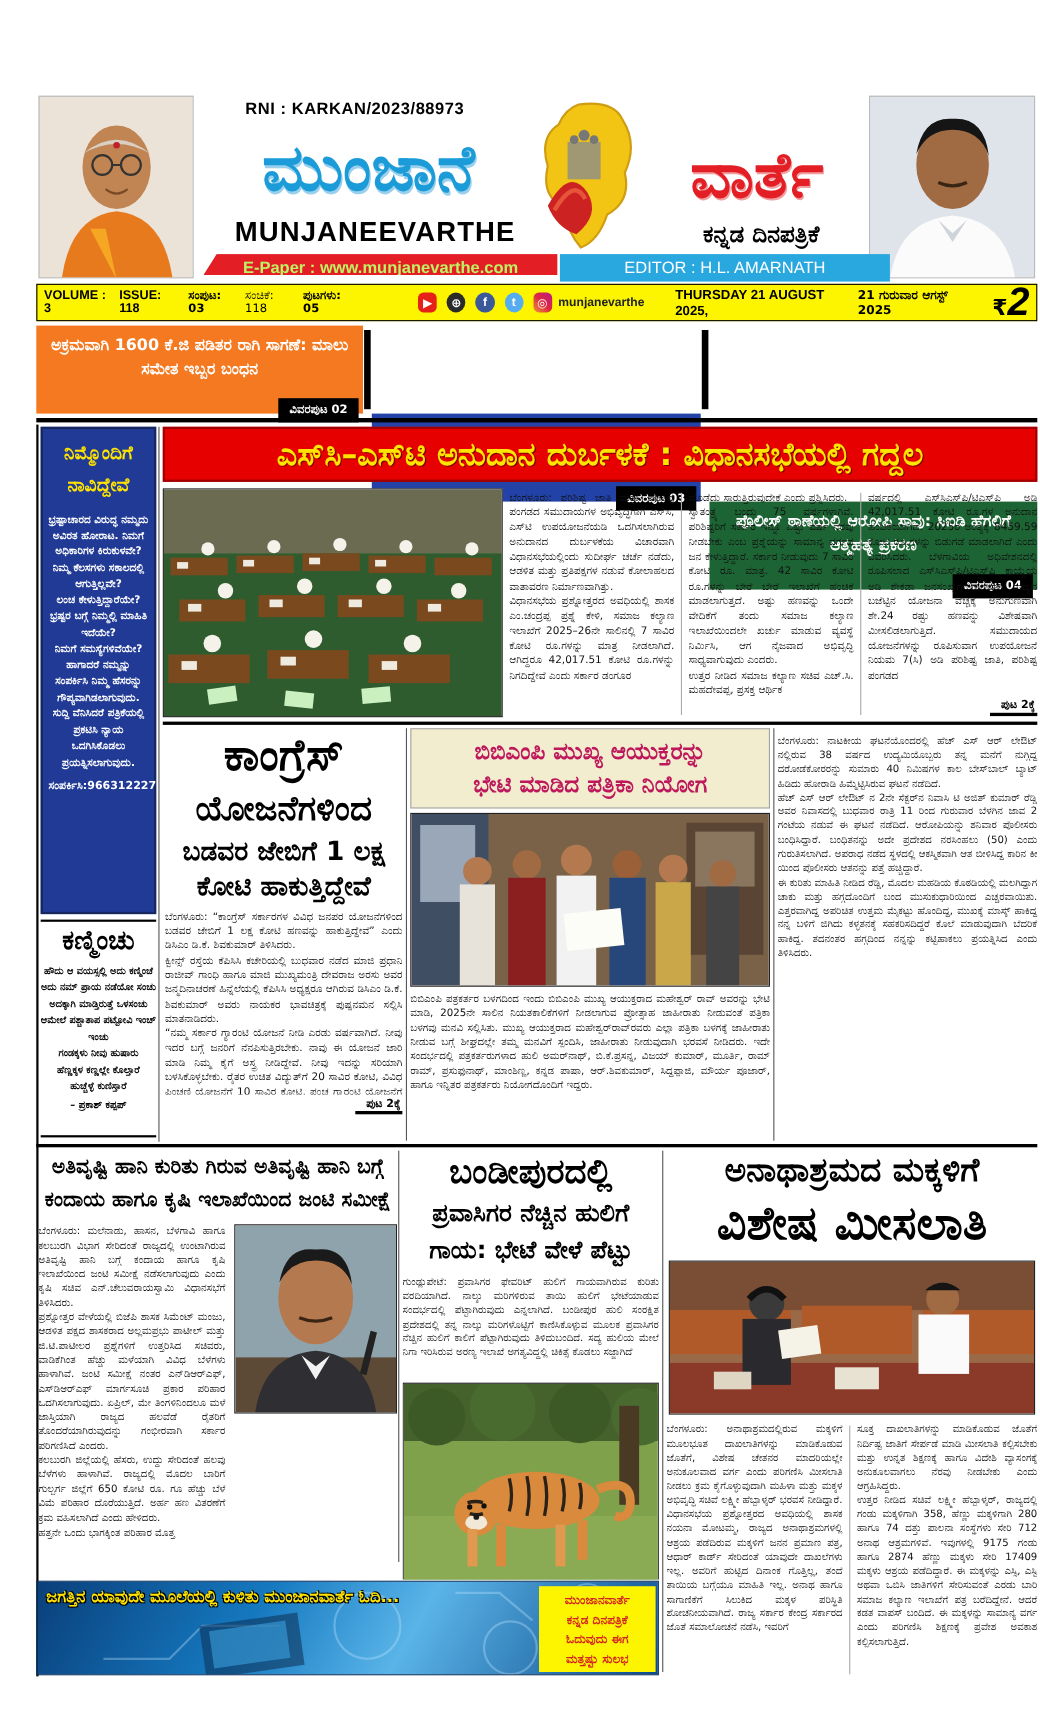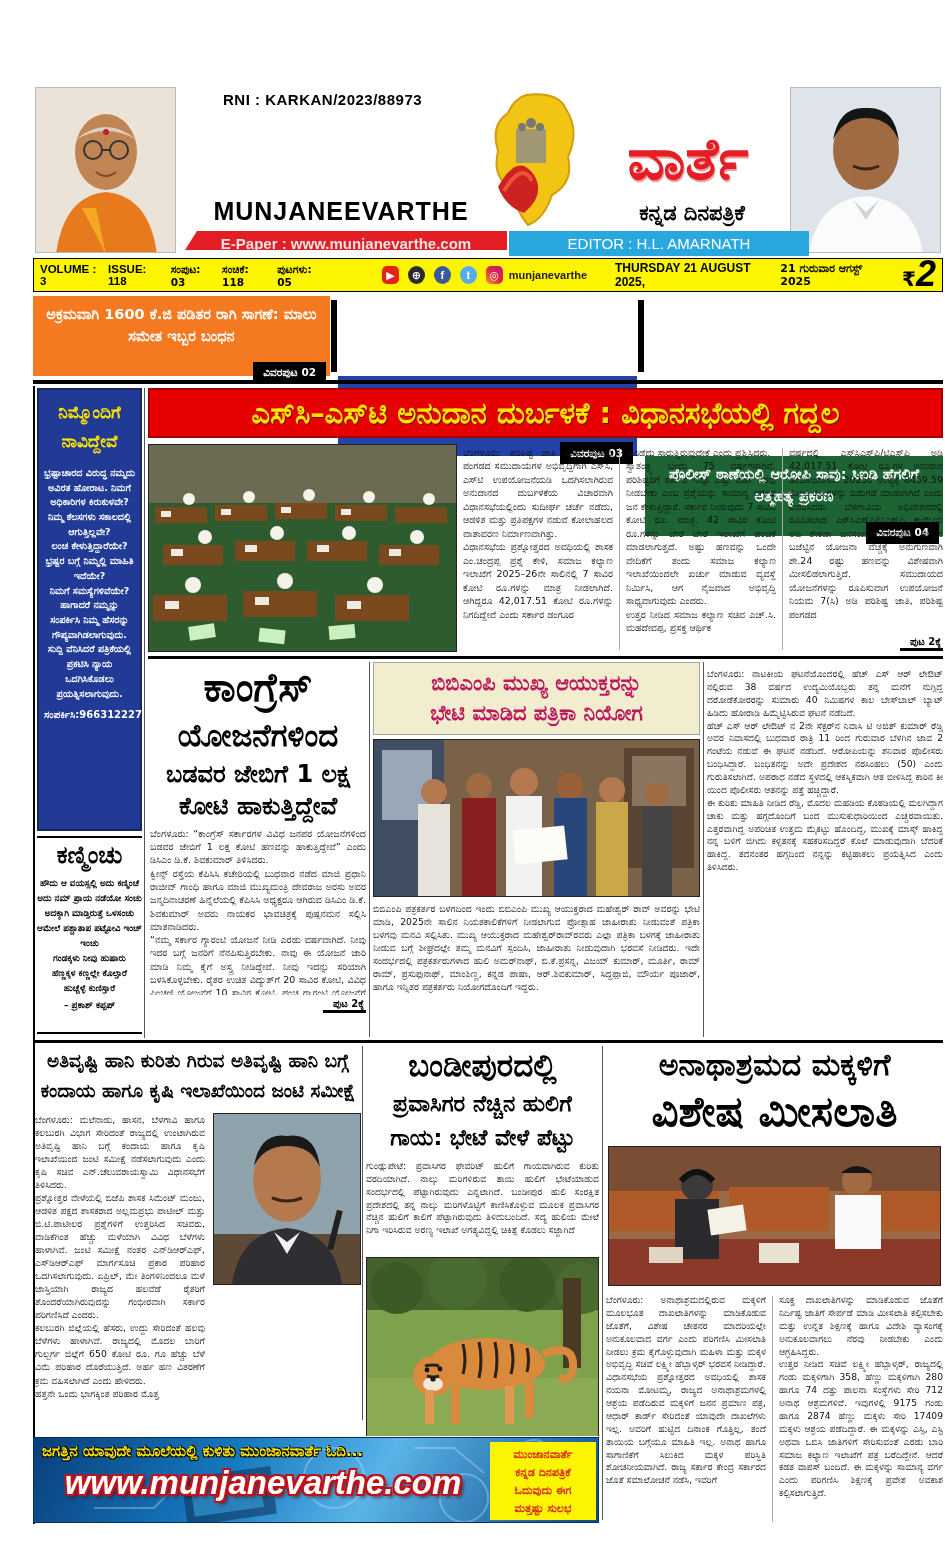--- a/index.html
+++ b/index.html
@@ -46,44 +46,45 @@
         <rect width="151" height="166" fill="#dfe3ea"></rect>
         <path d="M18 166 Q26 112 75 108 Q124 112 132 166 Z" fill="#fbfbfb"></path>
         <path d="M62 112 L75 132 L88 112 L75 124 Z" fill="#cfd3da"></path>
         <ellipse cx="75" cy="62" rx="33" ry="40" fill="#a06a42"></ellipse>
         <path d="M42 52 Q48 18 75 20 Q104 18 108 54 Q100 30 75 30 Q52 30 42 52" fill="#151515"></path>
         <path d="M62 78 Q75 84 88 78" fill="none" stroke="#3a2414" stroke-width="3"></path>
       </svg>
     </div>
 
     <div class="abs" style="left:190px;top:6px;width:260px;font-size:15px;font-weight:bold;letter-spacing:.5px;">RNI : KARKAN/2023/88973</div>
+    <div class="abs kn" style="left:152px;top:18px;width:300px;height:100px;font-size:58px;font-weight:800;color:#1b9cd8;text-shadow:1px 2px 0 #9ad0ec;line-height:100px;text-align:center;">ಮುಂಜಾನೆ</div>
 
     <div class="abs" style="left:455px;top:6px;width:92px;height:138px;">
       <svg width="92" height="138" viewBox="0 0 92 138">
         <path d="M38 4 Q70 0 78 18 Q92 40 80 66 Q86 92 64 104 Q56 128 40 134 Q28 120 22 96 Q4 86 10 60 Q2 34 20 22 Q26 8 38 4 Z" fill="#f2c514" stroke="#cf9d12" stroke-width="2"></path>
         <rect x="28" y="38" width="30" height="34" fill="#8b8b8b" opacity="0.8"></rect>
         <circle cx="34" cy="36" r="4" fill="#777"></circle>
           <circle cx="43" cy="32" r="5" fill="#777"></circle>
           <circle cx="52" cy="36" r="4" fill="#777"></circle>
         <path d="M10 96 Q30 60 46 84 Q58 104 36 122 Q18 116 10 96 Z" fill="#cc2222"></path>
         <path d="M16 100 Q34 70 44 90" fill="none" stroke="#e8543a" stroke-width="4"></path>
       </svg>
     </div>
     <div class="abs kn" style="left:540px;top:28px;width:230px;height:92px;font-size:58px;font-weight:800;color:#e31e25;text-shadow:1px 2px 0 #f0a0a0;line-height:92px;text-align:center;">ವಾರ್ತೆ</div>
     <div class="abs" style="left:158px;top:112px;width:300px;font-size:25px;font-weight:900;letter-spacing:1px;text-align:center;">MUNJANEEVARTHE</div>
     <div class="abs kn" style="left:548px;top:116px;width:222px;font-size:21px;font-weight:800;text-align:center;">ಕನ್ನಡ ದಿನಪತ್ರಿಕೆ</div>
-    <div class="abs" style="left:152px;top:146px;width:322px;height:19px;background:#e31e25;color:#e5e5e5;font-size:15px;font-weight:bold;text-align:center;line-height:25px;clip-path:polygon(12px 0,100% 0,100% 100%,0 100%);">E-Paper : www.munjanevarthe.com</div>
+    <div class="abs" style="left:152px;top:146px;width:322px;height:19px;background:#e31e25;color:#bef264;font-size:15px;font-weight:bold;text-align:center;line-height:25px;clip-path:polygon(12px 0,100% 0,100% 100%,0 100%);">E-Paper : www.munjanevarthe.com</div>
     <div class="abs" style="left:476px;top:146px;width:300px;height:25px;background:#29a8e0;color:#fff;font-size:15px;font-weight:normal;text-align:center;line-height:25px;">EDITOR : H.L. AMARNATH</div>
   </div>
 
   <div class="abs" style="left:33px;top:258px;width:910px;height:34px;background:#fdf500;border:1px solid #000;display:flex;align-items:center;padding:0 6px;gap:6px;">
     <span style="font-size:11.5px;font-weight:bold;">VOLUME : 3</span>
     <span style="font-size:11.5px;font-weight:bold;">ISSUE: 118</span>
     <span class="kn" style="font-size:10.5px;font-weight:bold;">ಸಂಪುಟ: 03</span>
-    <span class="kn" style="font-size:10.5px;font-weight:bold;">ಸಂಚಿಕೆ: 118</span>
+    <span class="kn" style="font-size:10.5px;font-weight:normal;">ಸಂಚಿಕೆ: 118</span>
     <span class="kn" style="font-size:10.5px;font-weight:bold;">ಪುಟಗಳು: 05</span>
     <span style="flex:0 0 40px;"></span>
     <span class="sockn" style="background:#e62117;border-radius:5px;">▶</span>
     <span class="sockn" style="background:#2a2a2a;border-radius:50%;">⊕</span>
     <span class="sockn" style="background:#3b5998;border-radius:50%;">f</span>
     <span class="sockn" style="background:#55acee;border-radius:50%;">t</span>
     <span class="sockn" style="background:linear-gradient(45deg,#f09433,#dc2743,#bc1888);border-radius:5px;">◎</span>
     <span style="font-size:11px;font-weight:bold;color:#222;">munjanevarthe</span>
     <span style="flex:0 0 16px;"></span>
     <span style="font-size:12px;font-weight:bold;">THURSDAY 21 AUGUST 2025,</span>
@@ -360,21 +361,20 @@
         <circle cx="300" cy="40" r="30"></circle>
           <circle cx="430" cy="60" r="24"></circle>
           <circle cx="500" cy="20" r="18"></circle>
         <path d="M60 70 L120 70 L150 40 L220 40"></path>
           <path d="M380 10 L420 10 L450 35"></path>
       </g>
       <rect x="150" y="34" width="90" height="48" fill="#0c2d52" opacity="0.55" transform="rotate(-8 195 58)"></rect>
       <rect x="158" y="40" width="70" height="34" fill="#3aa0dd" opacity="0.6" transform="rotate(-8 193 57)"></rect>
     </svg>
     <div class="abs kn" style="left:8px;top:4px;width:440px;font-size:15px;font-weight:800;color:#ffe400;text-shadow:1px 1px 0 #000,-1px 1px 0 #000,1px -1px 0 #000;">ಜಗತ್ತಿನ ಯಾವುದೇ ಮೂಲೆಯಲ್ಲಿ ಕುಳಿತು ಮುಂಜಾನವಾರ್ತೆ ಓದಿ...</div>
-    <div class="abs" style="left:4px;top:26px;width:450px;font-size:33px;font-weight:900;font-style:italic;color:#fff;text-align:center;text-shadow:2px 2px 0 #c0121a,-2px -2px 0 #c0121a,2px -2px 0 #c0121a,-2px 2px 0 #c0121a,3px 3px 4px #600;">www.munjanevarthe.com</div>
     <div class="abs hl kn" style="left:456px;top:4px;width:106px;height:78px;background:#fdf500;color:#d42422;font-size:11px;font-weight:800;line-height:1.65;padding-top:4px;">ಮುಂಜಾನವಾರ್ತೆ
 ಕನ್ನಡ ದಿನಪತ್ರಿಕೆ
 ಓದುವುದು ಈಗ
 ಮತ್ತಷ್ಟು ಸುಲಭ</div>
   </div>
 
   <div class="abs" style="left:37px;top:836px;width:105px;height:198px;border-top:2px solid #000;border-bottom:2px solid #000;padding-top:2px;">
     <div class="hl kn" style="font-size:24px;">ಕಣ್ಮಿಂಚು</div>
     <div class="kn" style="margin-top:6px;font-size:8.8px;font-weight:bold;text-align:center;line-height:1.7;white-space:pre-line;">ಹೌದು ಆ ವಯಸ್ಸಲ್ಲಿ ಅದು ಕಣ್ಮಿಂಚೆ
 ಅದು ನಮ್ ಪ್ರಾಯ ನಡೆಯೋ ಸಂಚು

